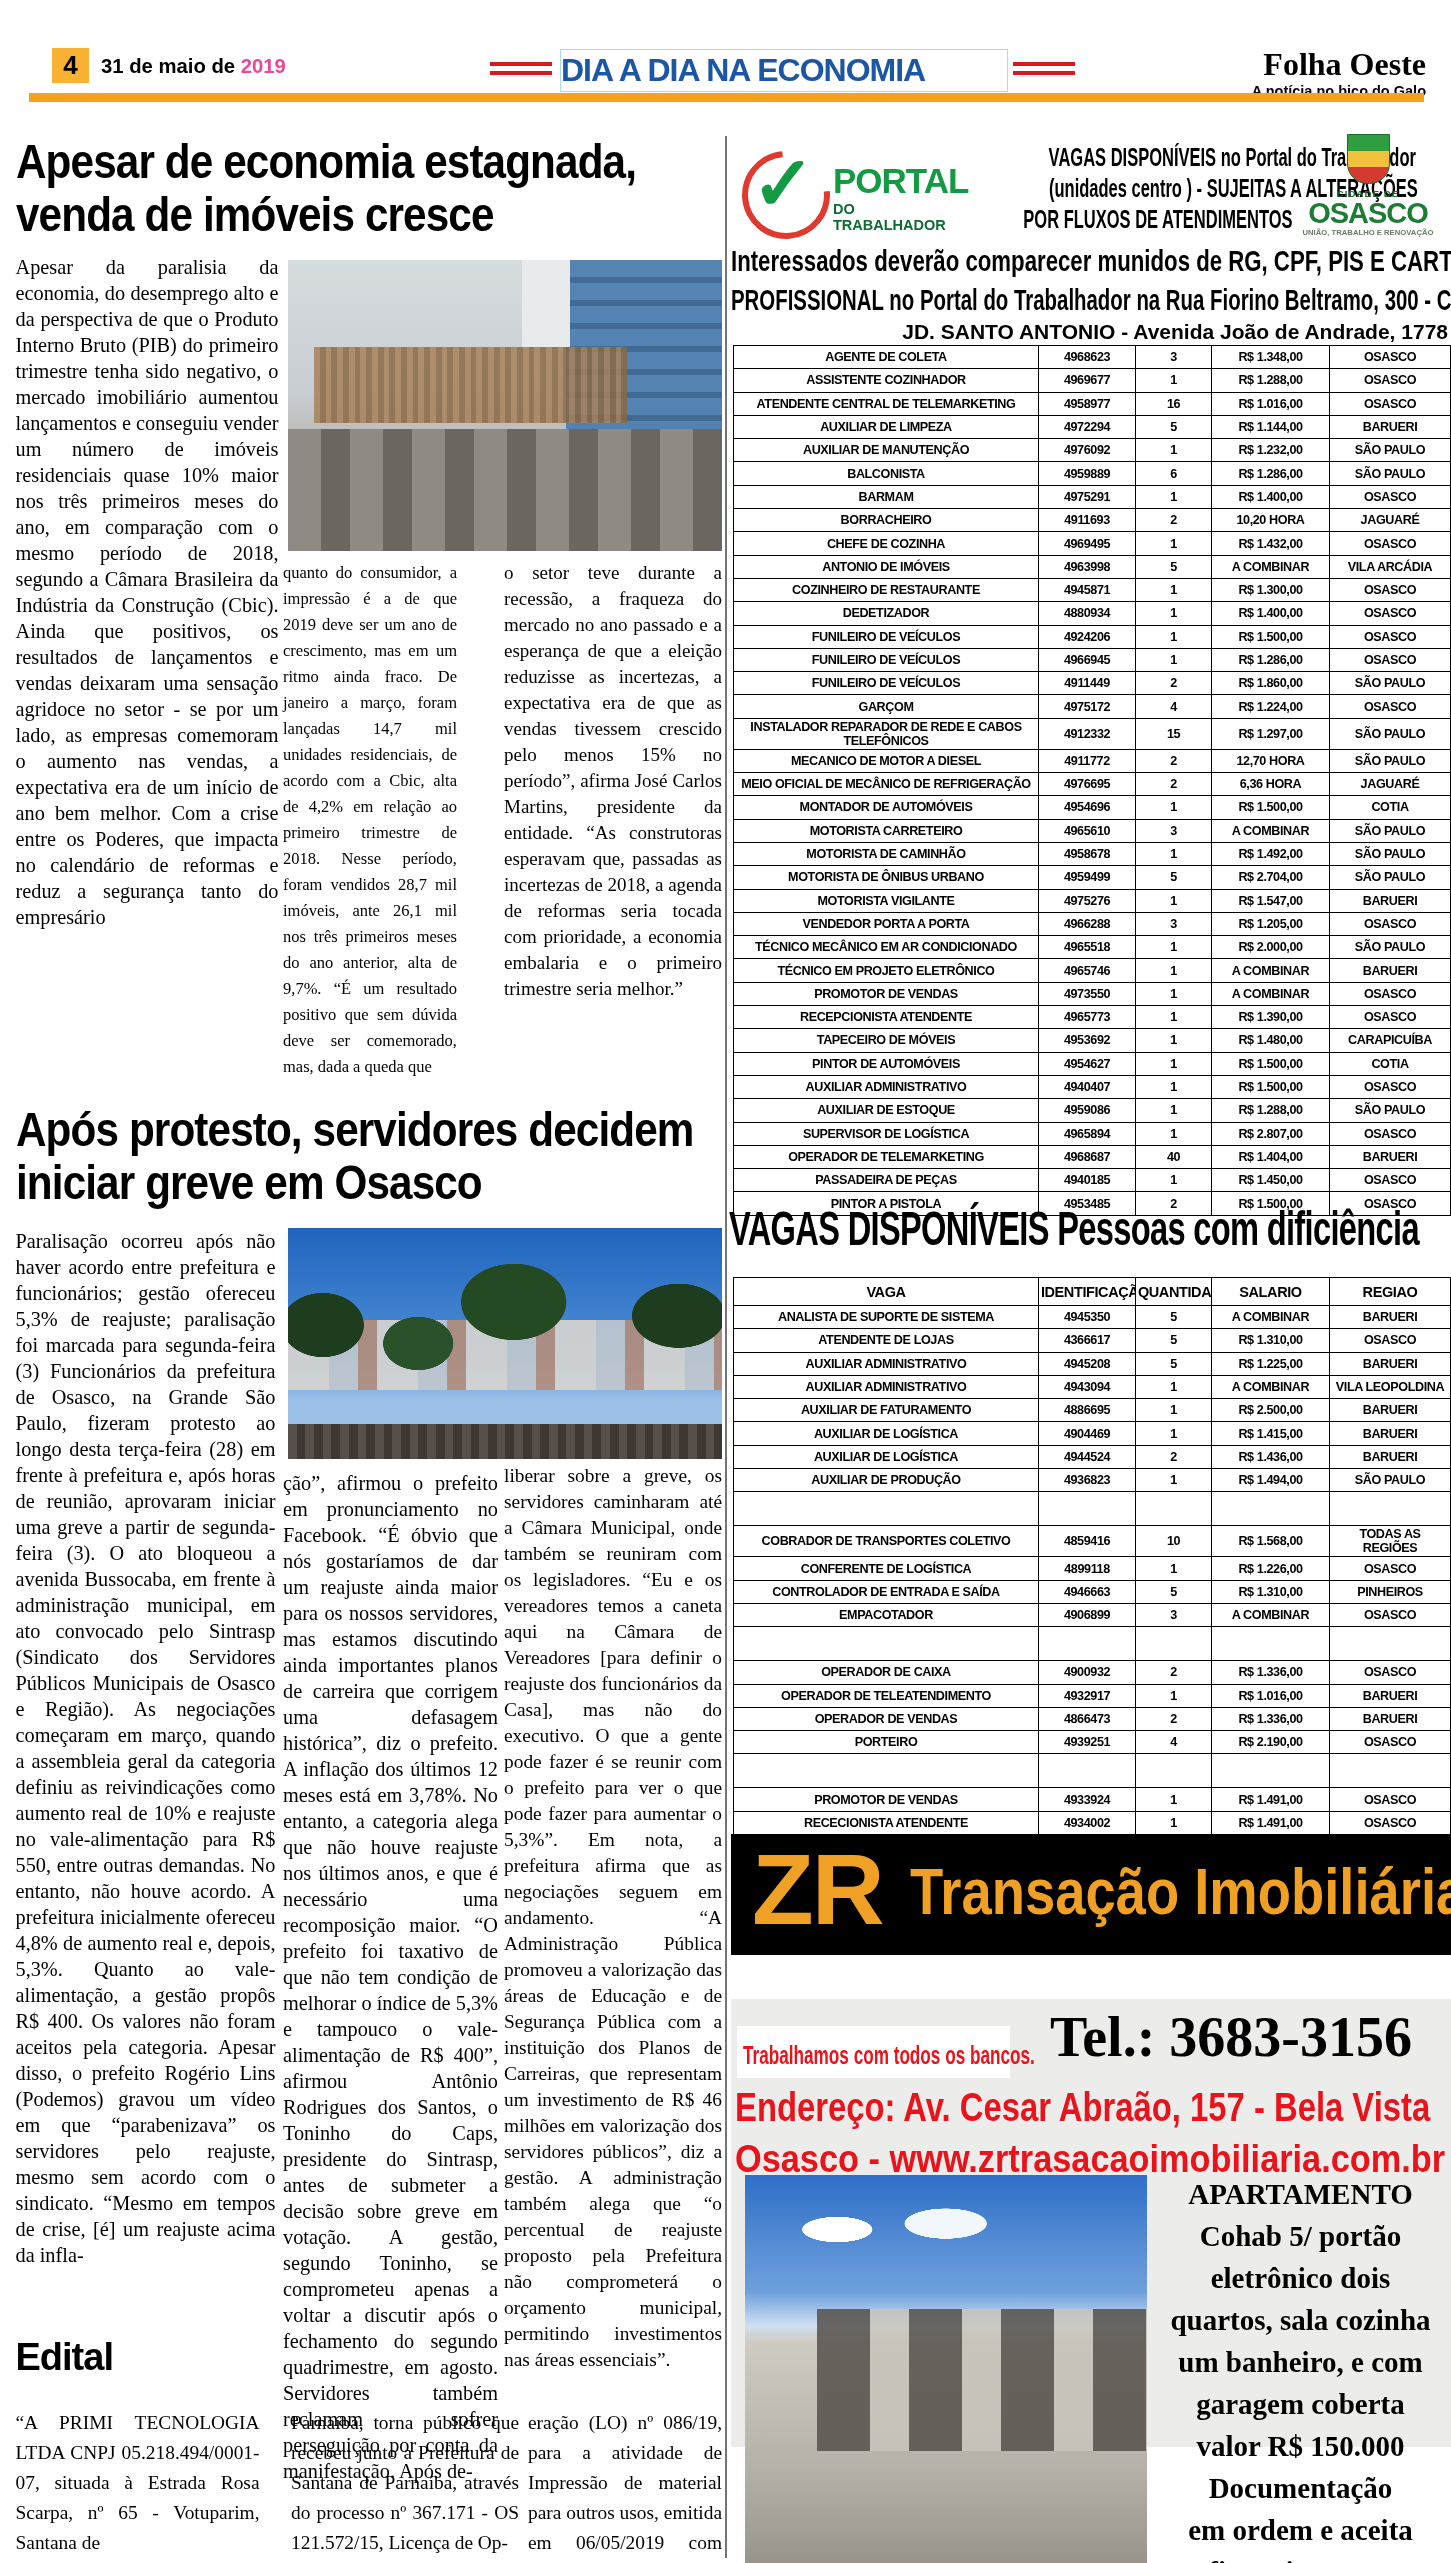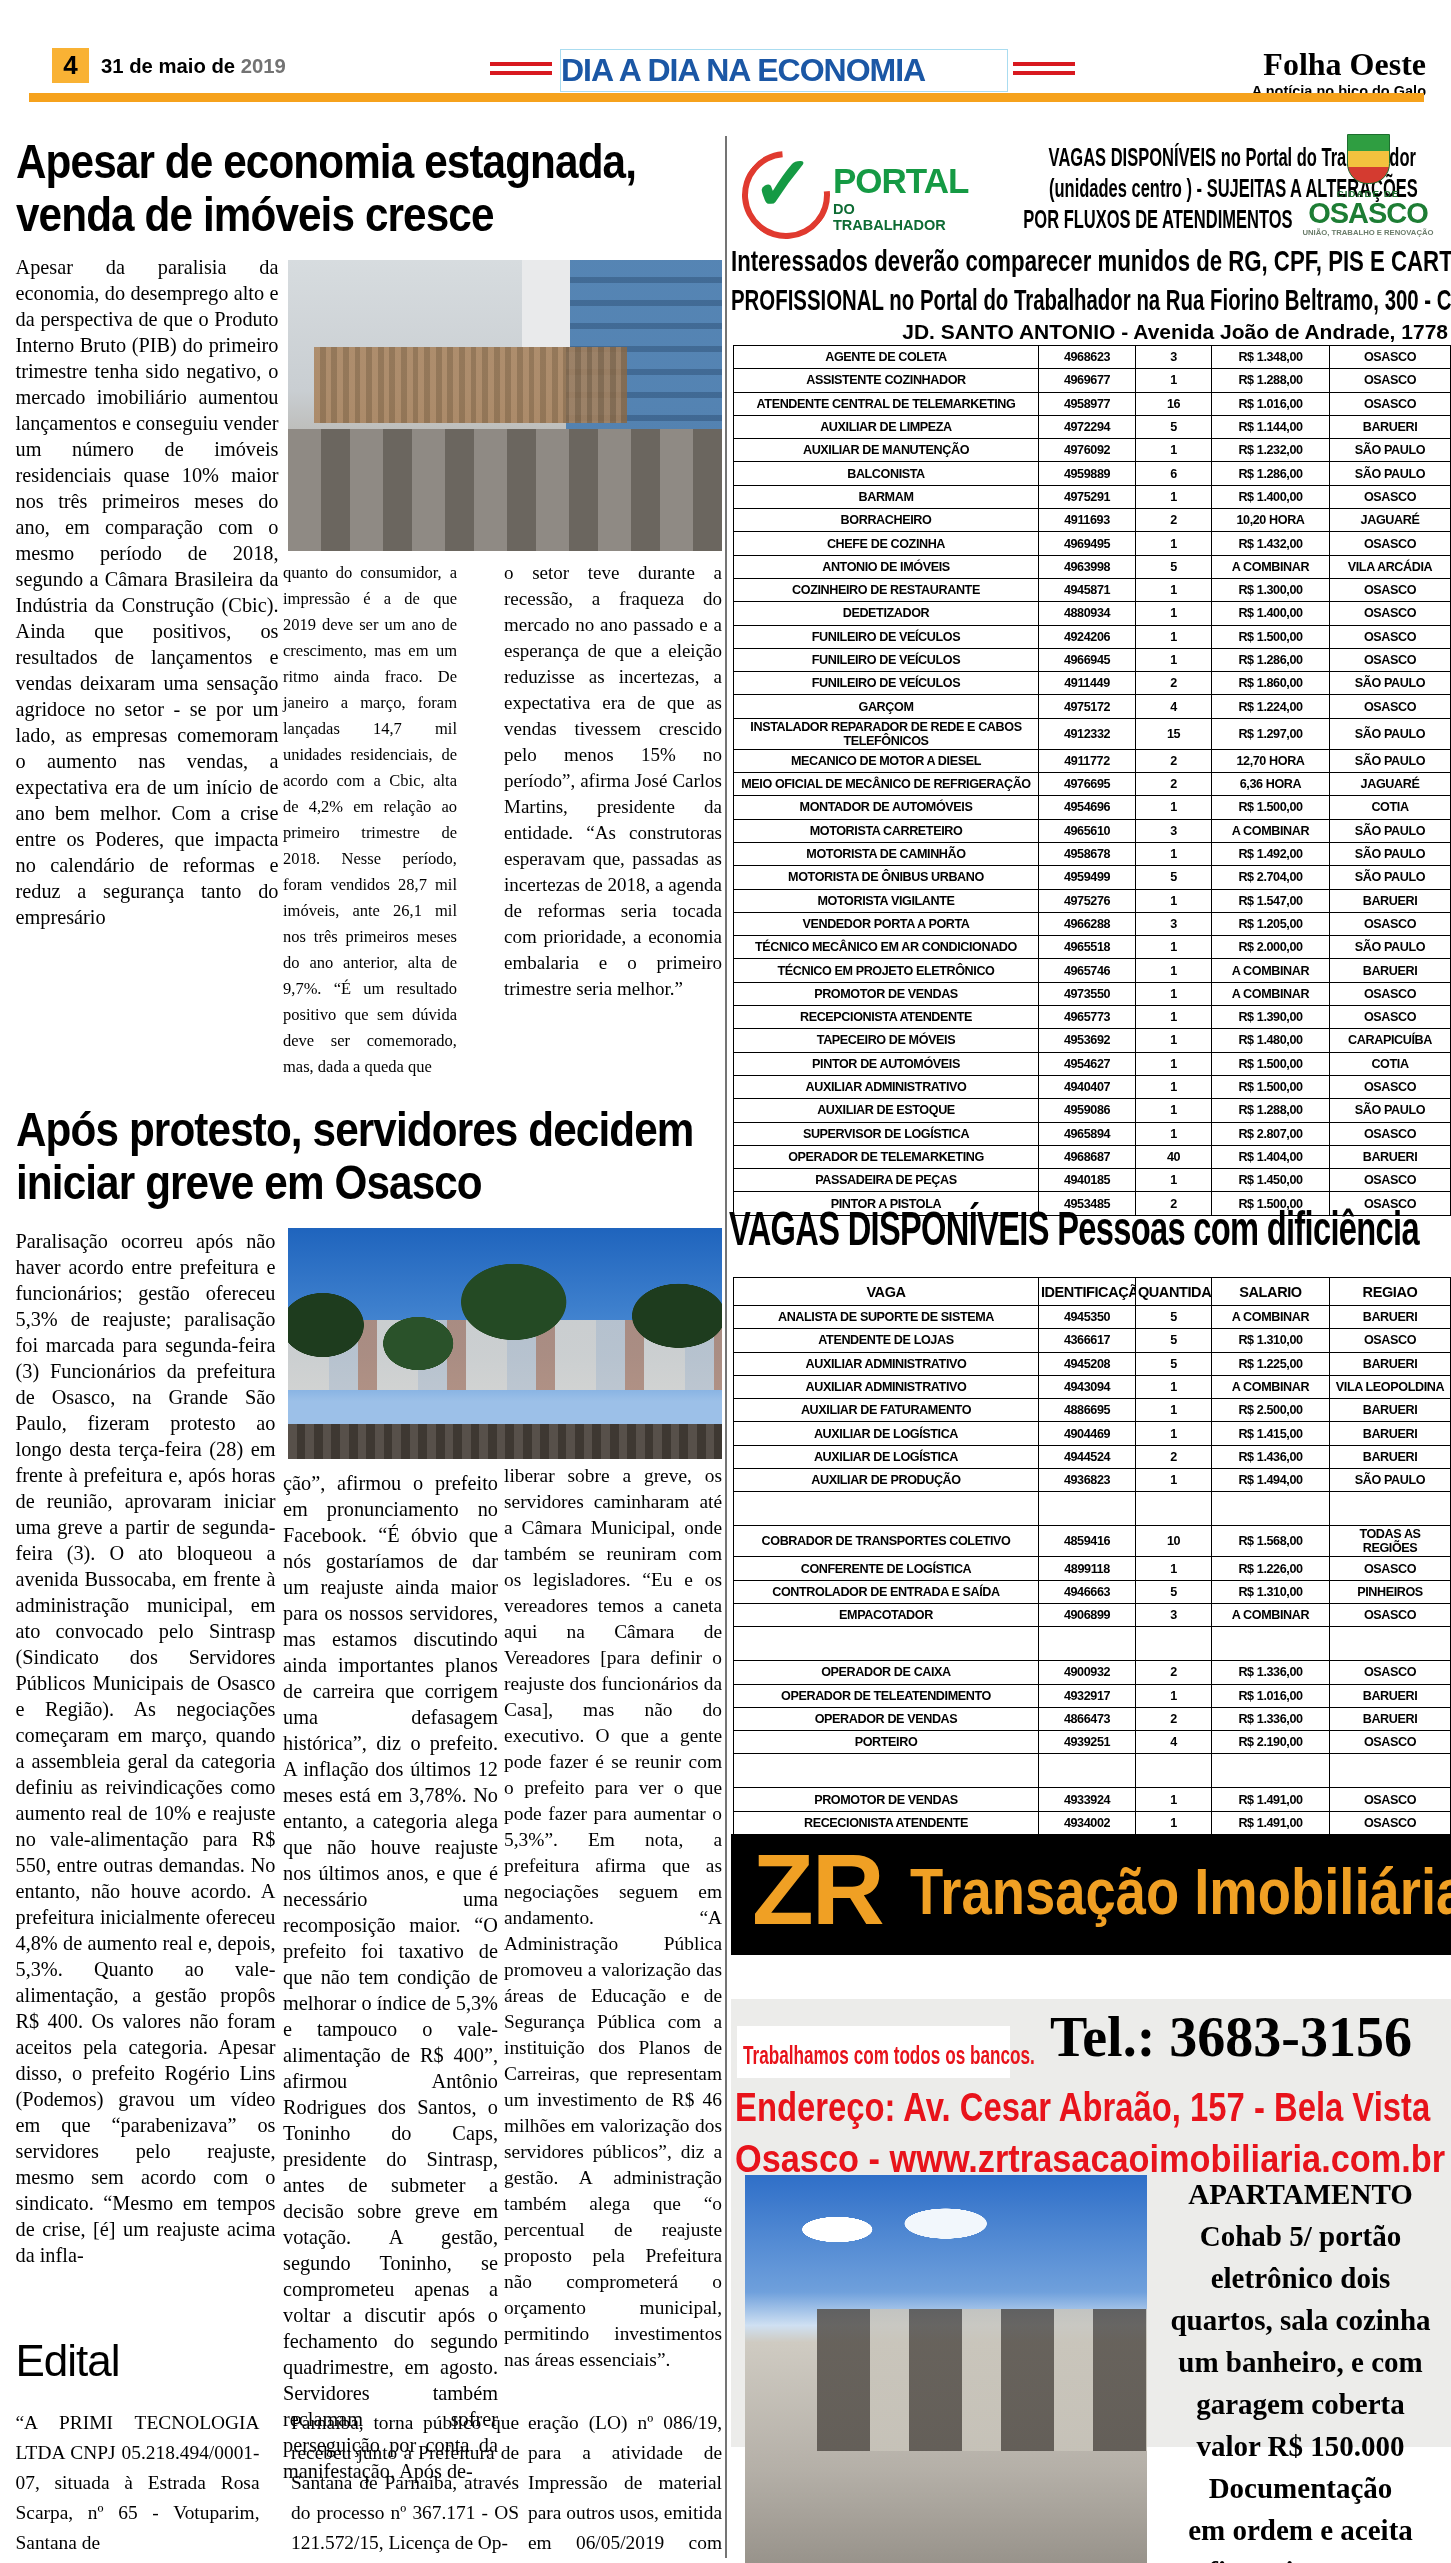--- a/index.html
+++ b/index.html
@@ -4,21 +4,21 @@
 <style>
   html,body{margin:0;padding:0;background:#888;}
   .page{position:relative;width:1451px;height:2563px;background:#fff;overflow:hidden;
         font-family:"Liberation Sans",sans-serif;color:#000;}
   .abs{position:absolute;}
 
   
   .pagenum{left:52px;top:48px;width:37px;height:35px;background:#f9b234;
            font-weight:800;font-size:26px;text-align:center;line-height:35px;}
   .dateline{left:101px;top:55px;font-size:20.3px;font-weight:700;}
-  .dateline .yr{color:#737373;}
+  .dateline .yr{color:#ec4899;}
   .redline{height:3.9px;background:#d8191f;border-top:none;}
   .redpair .redline{margin-bottom:4.8px;}
   .sectionbox{left:560px;top:49px;width:446px;height:41px;border:1.9px solid #aadcf0;
               line-height:41px;font-size:32px;font-weight:800;
               color:#1b57a5;letter-spacing:-1px;}
   .mast-right{right:25px;top:48px;text-align:right;}
   .paper-name{font-family:"Liberation Serif",serif;font-weight:800;font-size:32px;line-height:32px;}
   .tagline{font-size:14.5px;font-weight:700;margin-top:2.9px;}
   .orangebar{left:29px;top:93px;width:1395px;height:8.7px;background:#f6a21c;}
   .vrule{left:725px;top:136px;width:1.9px;height:2422px;background:#2a2a2a;opacity:.65;}
@@ -96,21 +96,21 @@
   .tel{position:absolute;left:283px;top:5.8px;width:434px;text-align:center;
        font-family:"Liberation Serif",serif;font-weight:800;font-size:56px;}
   .endereco{position:absolute;left:3.9px;top:85px;font-size:41px;color:#e8131b;}
   .site{position:absolute;left:3.9px;top:138px;font-size:39px;color:#e8131b;}
   .apt{position:absolute;left:424px;top:174px;width:291px;text-align:center;
        font-family:"Liberation Serif",serif;font-weight:700;font-size:29px;line-height:42px;
        white-space:pre-line;}
   .street-photo{position:absolute;left:13.6px;top:176px;width:402px;height:418px;}
 
   
-  .edital-title{left:15.5px;top:2336px;font-size:44px;font-weight:400;letter-spacing:-1px;}
+  .edital-title{left:15.5px;top:2336px;font-size:38px;font-weight:700;letter-spacing:-1px;}
   .edital-col{top:2408px;font-family:"Liberation Serif",serif;font-size:19.4px;line-height:30px;
               text-align:justify;}
 </style>
 </head>
 <body>
 
 <div class="page">
 
   <div class="abs pagenum">4</div>
   <div class="abs dateline">

